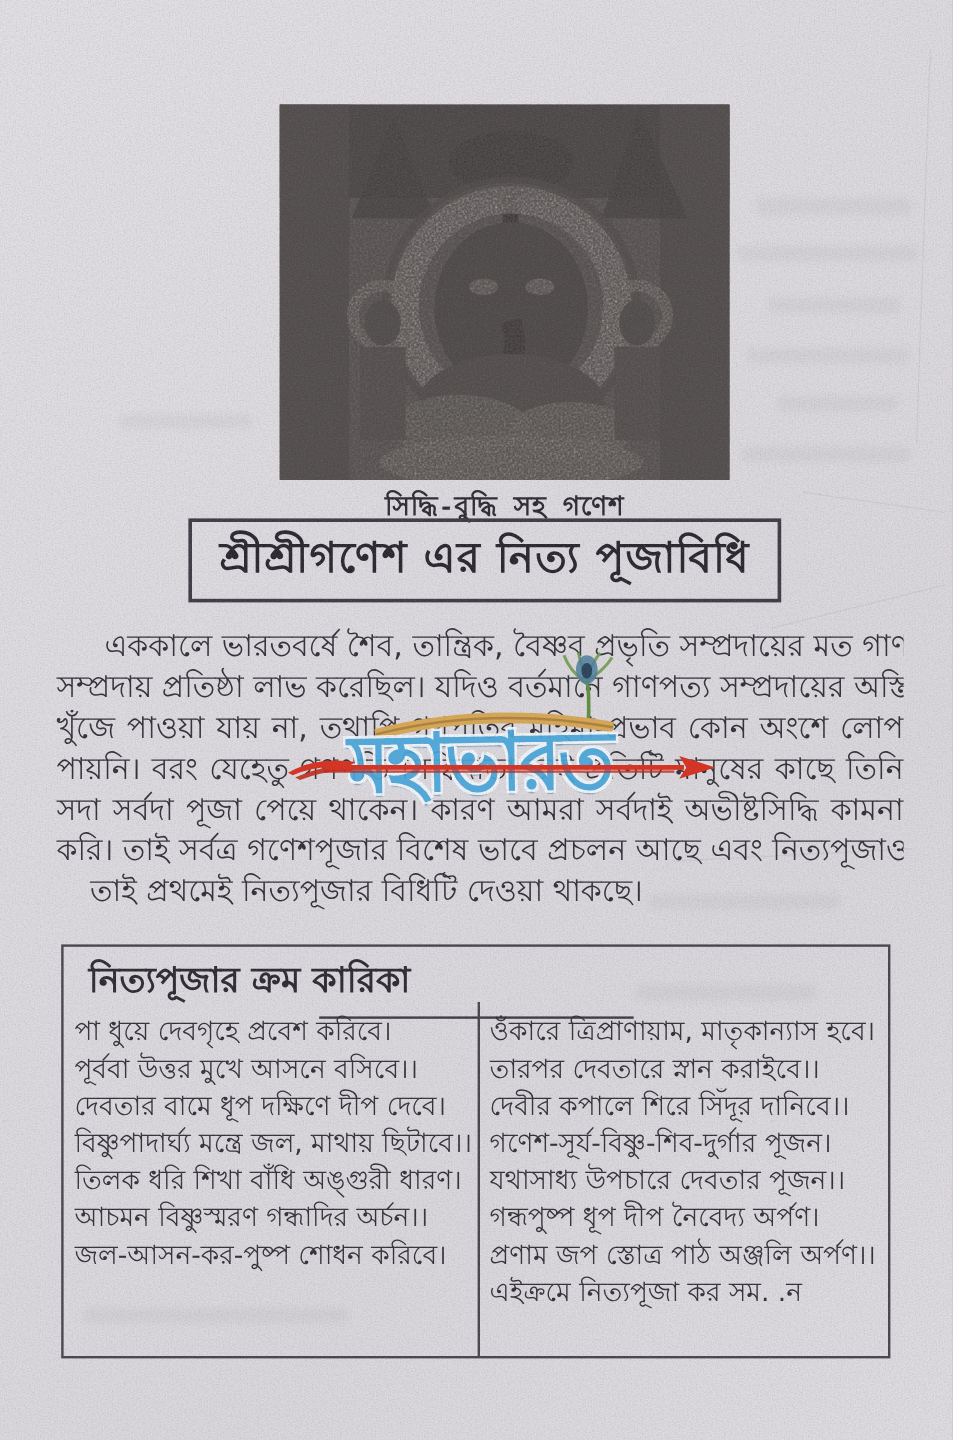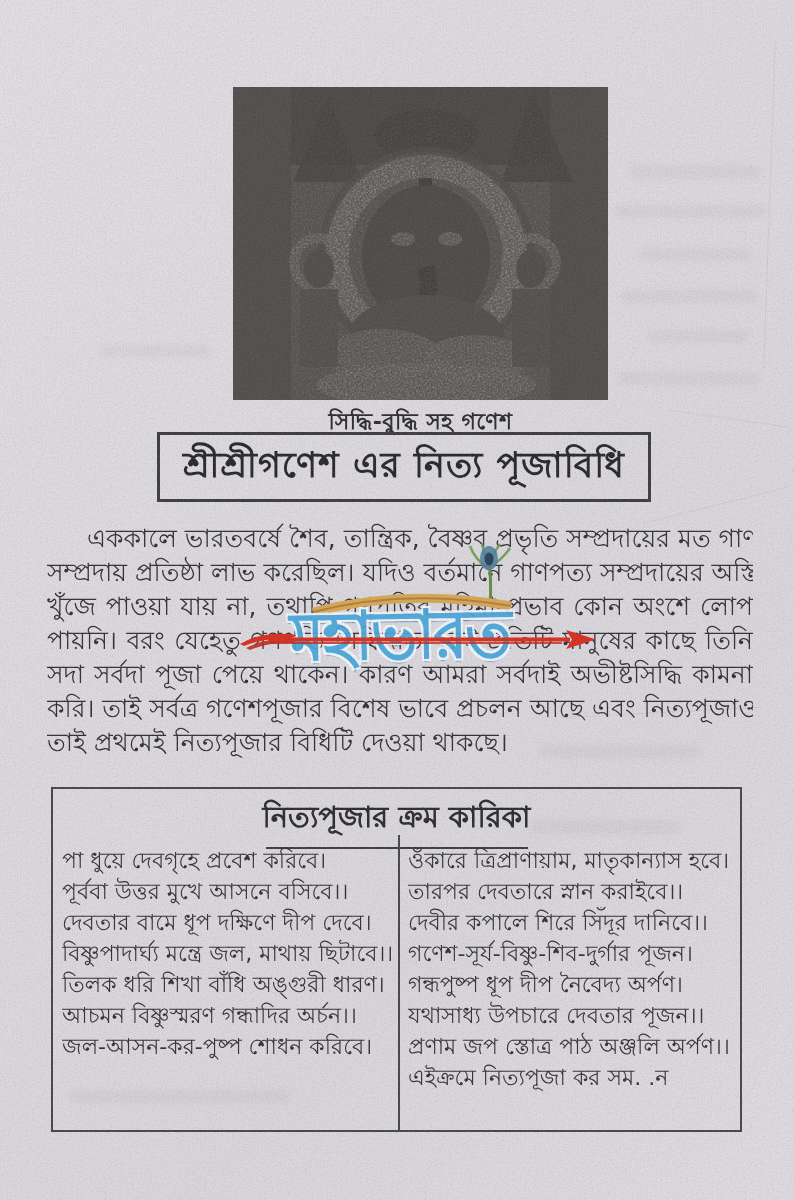--- a/index.html
+++ b/index.html
@@ -30,41 +30,42 @@
   .ghost { position: absolute; background: #8d8a93; opacity: 0.10; filter: blur(3px); border-radius: 3px; pointer-events: none; }
 
   
   .photo-wrap { position: absolute; left: 233px; top: 87px; width: 375px; height: 313px; }
 
   
   .photo-caption {
     position: absolute; left: 233px; top: 404px; width: 375px;
     text-align: center; font-size: 22px; font-weight: 600; color: #2c2a31;
     letter-spacing: 0.5px;
+    font-family: Liberation Mono, monospace;
   }
 
   
   .title-box {
     position: absolute; left: 157px; top: 432px; width: 494px; height: 70px;
     border: 3px solid #3c3a42;
     display: flex; align-items: center; justify-content: center;
   }
   .title-box .title-text {
     font-size: 35px; font-weight: bold; color: #28262d; letter-spacing: 1px;
     white-space: nowrap;
   }
 
   
   .intro {
     position: absolute; left: 47px; top: 522px; width: 706px;
     font-size: 25px; line-height: 34px; color: #312f36;
   }
   .intro .line { text-align: justify; text-align-last: justify; white-space: nowrap; overflow: hidden; }
   .intro .line.first { text-indent: 40px; }
-  .intro .line.last { text-align-last: left; }
+  .intro .line.last { text-align-last: left; margin-left: 28px; }
 
   
   .watermark { position: absolute; left: 222px; top: 540px; width: 380px; height: 160px; z-index: 5; pointer-events: none; text-align: right; }
   .wm-text {
     position: absolute; left: 68px; top: 48px;
     font-size: 62px; font-weight: bold; color: #45a7dc; opacity: 0.92;
     letter-spacing: -2px; transform: rotate(-1deg) scaleY(1.08);
     text-shadow:
       -2px -2px 0 #f4f9fd, 2px -2px 0 #f4f9fd,
       -2px 2px 0 #f4f9fd, 2px 2px 0 #f4f9fd,
@@ -75,22 +76,22 @@
   .wm-bow { left: 85px; top: 46px; }
   .wm-feather { left: 238px; top: 0; }
   .wm-arrow { left: 8px; top: 82px; }
 
   
   .rules-box {
     position: absolute; left: 51px; top: 787px; width: 691px; height: 345px;
     border: 2.5px solid #46444c;
   }
   .rules-heading {
-    margin-top: 5px; text-align: center;
-    font-size: 29px; font-weight: 600; color: #2c2a31;
+    margin-top: 5px; text-align: left;
+    font-size: 29px; font-weight: 600; color: #2c2a31; margin-left: 21px;
   }
   .rules-underline {
     width: 262px; height: 2px; background: #3c3a42; margin: 4px auto 0 auto;
   }
   .rules-divider {
     position: absolute; left: 345px; top: 46px; bottom: 0; width: 2px; background: #46444c;
   }
   .rules-columns { position: absolute; left: 0; right: 0; top: 50px; bottom: 0; display: flex; }
   .rules-col { list-style: none; font-size: 22px; line-height: 31px; color: #323037; }
   .rules-col.left  { width: 345px; padding: 6px 6px 0 9px; }
@@ -203,22 +204,22 @@
         <li>বিষ্ণুপাদার্ঘ্য মন্ত্রে জল, মাথায় ছিটাবে।।</li>
         <li>তিলক ধরি শিখা বাঁধি অঙ্গুরী ধারণ।</li>
         <li>আচমন বিষ্ণুস্মরণ গন্ধাদির অর্চন।।</li>
         <li>জল-আসন-কর-পুষ্প শোধন করিবে।</li>
       </ul>
       <ul class="rules-col right">
         <li>ওঁকারে ত্রিপ্রাণায়াম, মাতৃকান্যাস হবে।</li>
         <li>তারপর দেবতারে স্নান করাইবে।।</li>
         <li>দেবীর কপালে শিরে সিঁদূর দানিবে।।</li>
         <li>গণেশ-সূর্য-বিষ্ণু-শিব-দুর্গার পূজন।</li>
+        <li>যথাসাধ্য উপচারে দেবতার পূজন।।</li>
         <li>গন্ধপুষ্প ধূপ দীপ নৈবেদ্য অর্পণ।</li>
-        <li>যথাসাধ্য উপচারে দেবতার পূজন।।</li>
         <li>প্রণাম জপ স্তোত্র পাঠ অঞ্জলি অর্পণ।।</li>
         <li>এইক্রমে নিত্যপূজা কর সম. .ন</li>
       </ul>
     </div>
   </div>
 
   <svg class="paper-noise" width="794" height="1200">
     <defs>
       <filter id="paperF" x="0" y="0" width="100%" height="100%">
         <feTurbulence type="fractalNoise" baseFrequency="0.8" numOctaves="2" seed="11" result="t"></feTurbulence>

